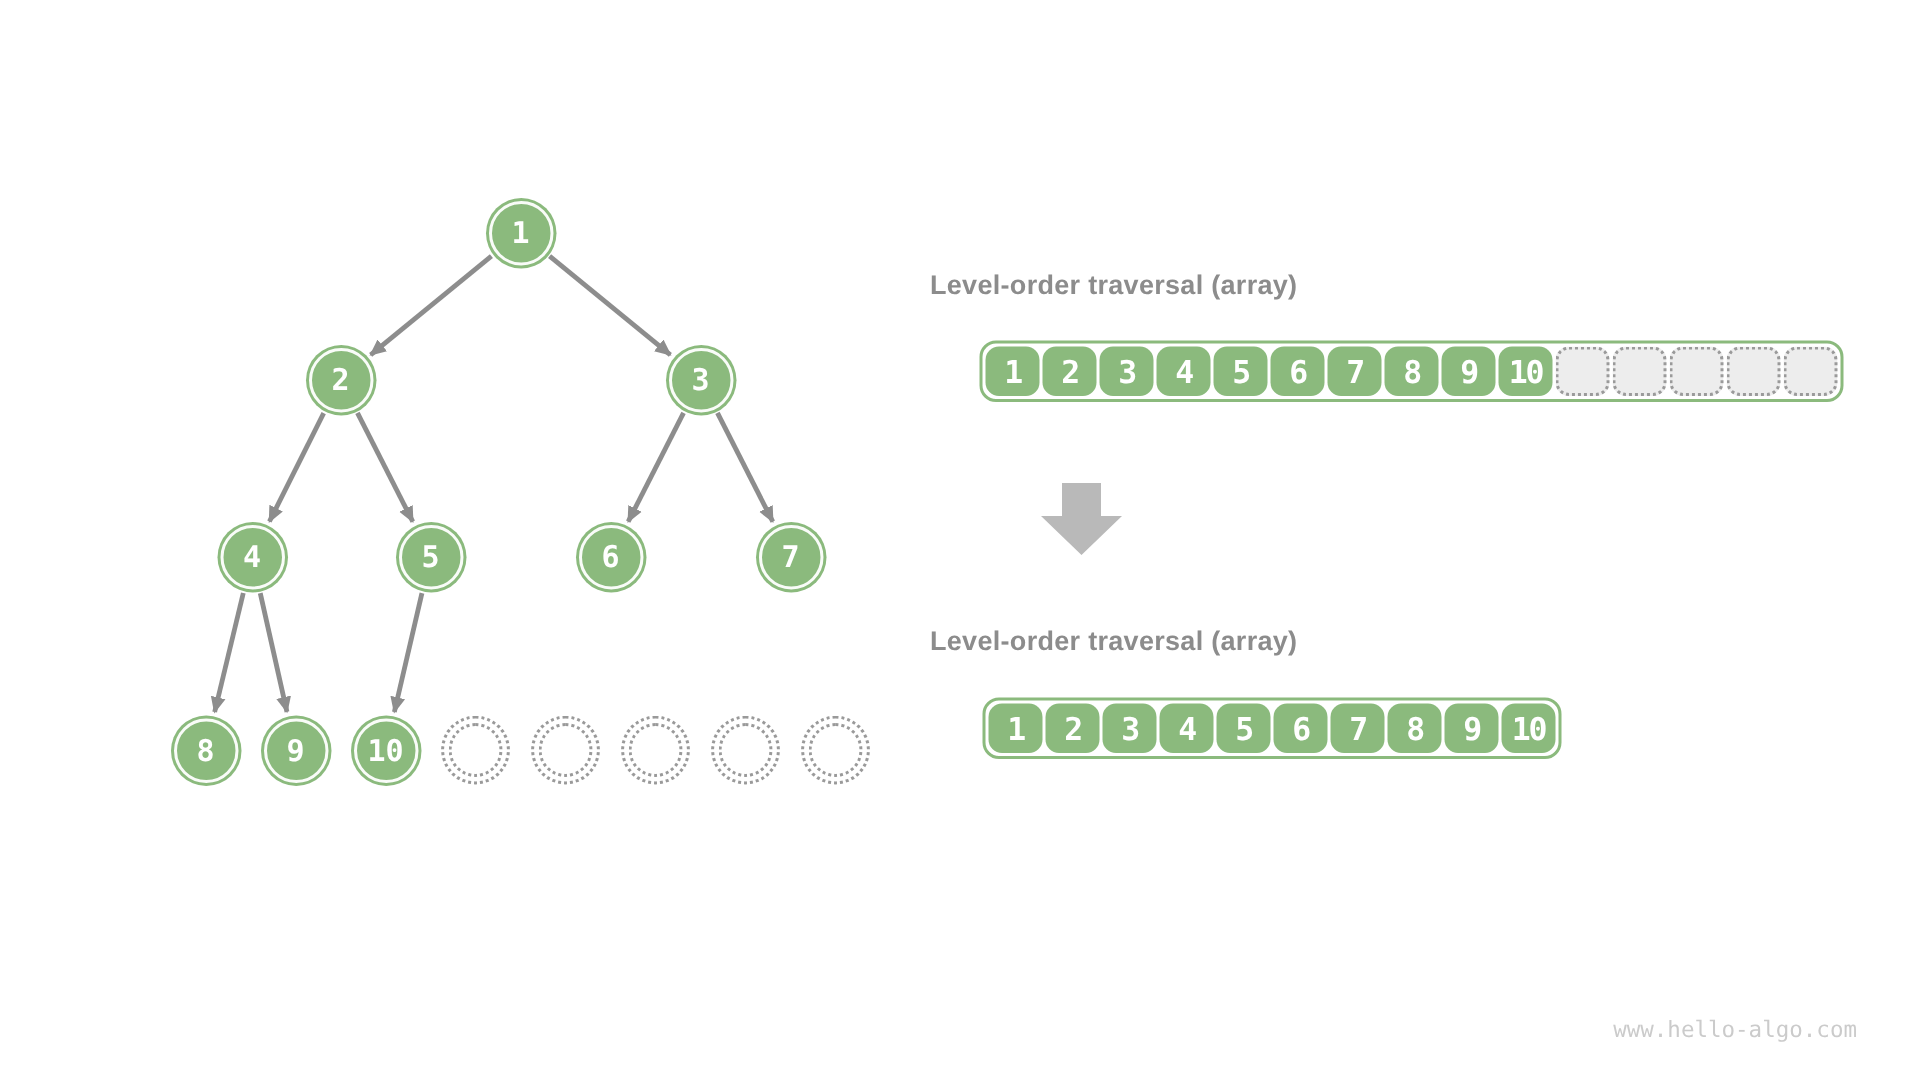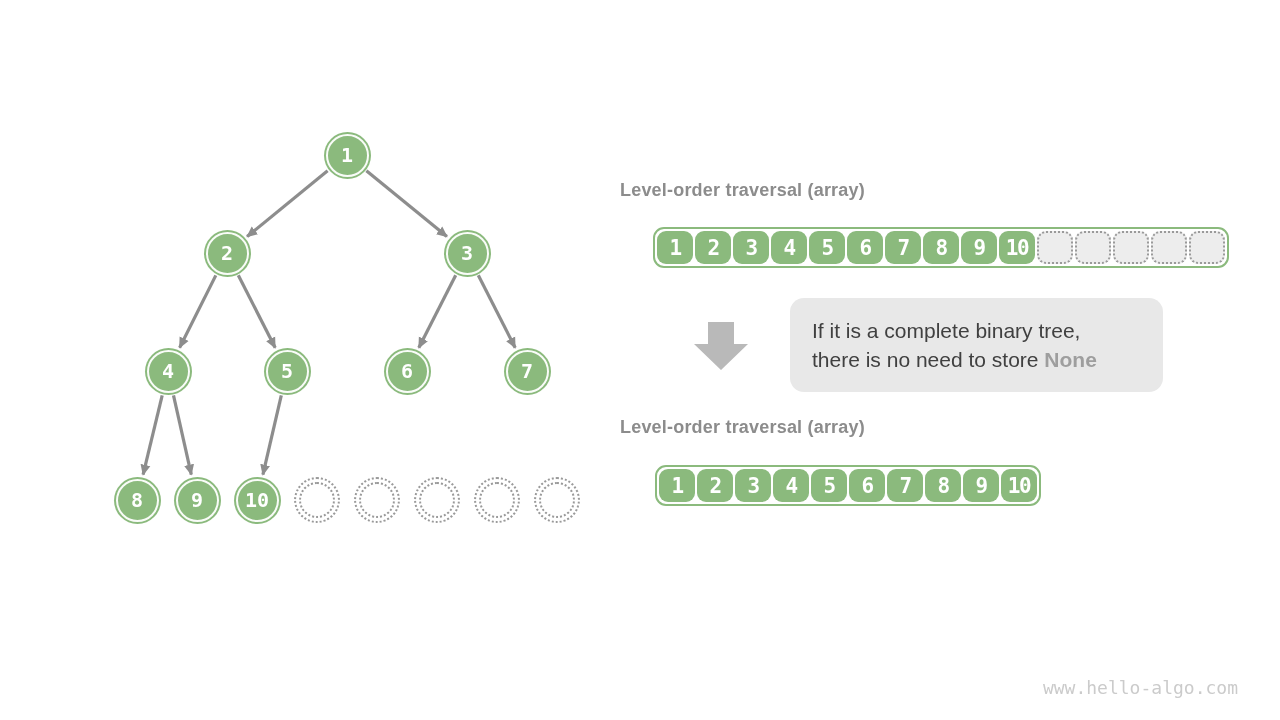--- a/index.html
+++ b/index.html
@@ -63,21 +63,21 @@
   #note-box{
     position:absolute;left:790px;top:298px;width:373px;height:94px;
     background:var(--note-bg);border-radius:14px;
     display:flex;flex-direction:column;justify-content:center;
     padding-left:22px;color:var(--note-text);font-size:21px;line-height:29px;
   }
   #note-box .hl{font-weight:bold;color:var(--note-highlight);}
   #down-arrow{position:absolute;left:694px;top:322px;}
   #watermark{
     position:absolute;right:42px;top:677px;
-    font-family:"DejaVu Sans Mono",monospace;font-size:18px;
+    font-family:"DejaVu Sans Mono",monospace;font-size:15px;
     color:var(--watermark-gray);
   }
 </style>
 </head>
 <body>
 
 <div id="canvas">
 
   <svg id="edges-layer" width="640" height="720" viewBox="0 0 640 720">
     <defs>
@@ -132,24 +132,20 @@
       <div class="cell-empty"></div>
       <div class="cell-empty"></div>
       <div class="cell-empty"></div>
       <div class="cell-empty"></div>
     </div>
 
   <svg id="down-arrow" width="54" height="48" viewBox="0 0 54 48">
     <polygon points="14,0 40,0 40,22 54,22 27,48 0,22 14,22" fill="var(--arrow-gray)"></polygon>
   </svg>
 
-  <div id="note-box">
-    <span>If it is a complete binary tree,</span>
-    <span><span>there is no need to store </span><span class="hl">None</span></span>
-  </div>
 
   <div class="array-title" style="left:620px;top:417px;">Level-order traversal (array)</div>
   <div class="array-box" style="left:655px;top:465px;" id="bottom-array">
       <div class="cell">1</div>
       <div class="cell">2</div>
       <div class="cell">3</div>
       <div class="cell">4</div>
       <div class="cell">5</div>
       <div class="cell">6</div>
       <div class="cell">7</div>

